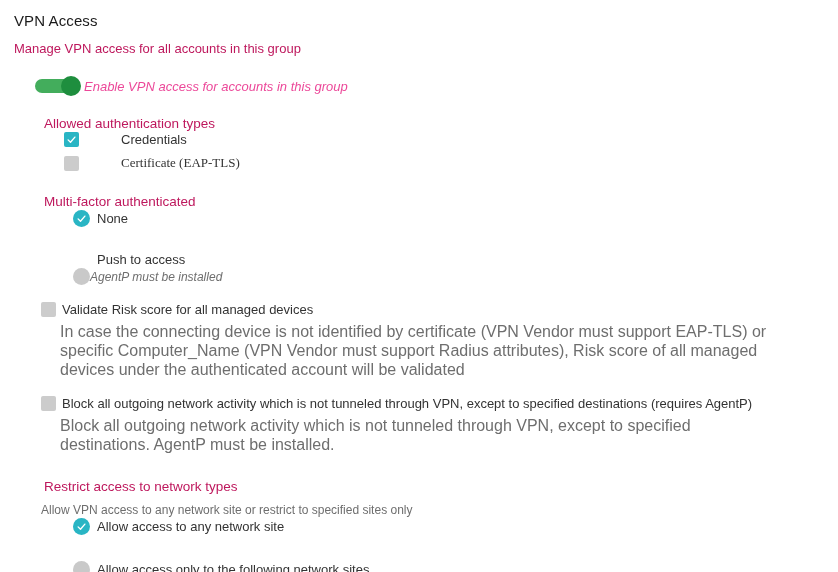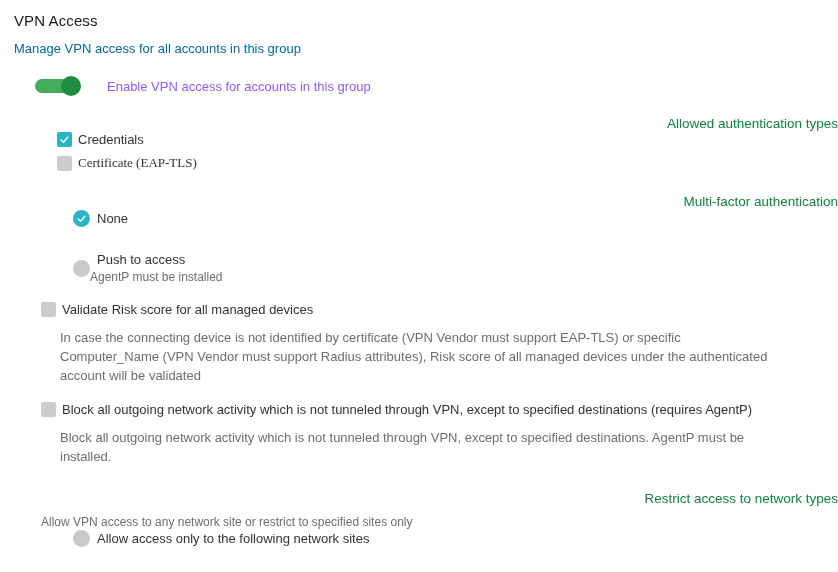--- a/index.html
+++ b/index.html
@@ -13,21 +13,21 @@
   .page-title {
     font-size: 15px;
     font-weight: 400;
     color: #1a1a1a;
     line-height: 20px;
     letter-spacing: .1px;
   }
   .page-subtitle {
     margin-top: 9px;
     font-size: 13px;
-    color: #0369a1;
+    color: #be185d;
     line-height: 18px;
   }
 
   
   .toggle-row {
     margin-top: 18px;
     margin-left: 21px;
     display: flex;
     align-items: center;
     height: 20px;
@@ -45,66 +45,65 @@
     border-radius: 7px;
     background: var(--toggle-track, #43ad5c);
   }
   .toggle .knob {
     position: absolute;
     right: 0; top: 0;
     width: 20px; height: 20px;
     border-radius: 50%;
     background: var(--toggle-knob, #1e8e3e);
   }
-  .toggle-label { margin-left: 26px; font-size: 13px; color: #8b5cf6; }
+  .toggle-label { margin-left: 3px; font-size: 13px; color: #ec4899; font-style: italic; }
 
   
   .section { margin-left: 30px; }
   .section-heading {
     font-size: 13.5px;
-    color: #15803d;
+    color: #be185d;
     line-height: 17px;
-    text-align: right;
   }
   .section-desc {
     margin-top: 8px;
     margin-left: -3px;
     font-size: 12px;
     color: #6e6e6e;
     line-height: 15px;
   }
   .sec-auth { margin-top: 19px; }
   .sec-mfa  { margin-top: 22px; }
   .sec-restrict { margin-top: 24px; }
 
   
   .check-row {
     display: flex;
     align-items: center;
     cursor: pointer;
   }
-  .section .check-row { margin-left: 13px; }
+  .section .check-row { margin-left: 20px; gap: 36px; }
   .checkbox {
     width: 15px; height: 15px;
     border-radius: 2px;
     background: var(--unchecked-gray, #cccccc);
     flex: 0 0 auto;
     display: flex; align-items: center; justify-content: center;
   }
   .checkbox.checked { background: var(--accent-teal, #29b5c4); }
   .checkbox svg { display: block; }
   .check-label { margin-left: 6px; font-size: 13px; color: #333; }
 
   .sec-auth .check-row:nth-of-type(1) { margin-top: 11px; }
   .sec-auth .check-row + .check-row { margin-top: 8px; font-family: Liberation Serif, serif; }
 
   
   .radio-row {
     display: flex;
-    align-items: center;
+    align-items: flex-end;
     cursor: pointer;
     margin-left: 10px;
     padding-left: 19px;
   }
   .radio {
     width: 17px; height: 17px;
     border-radius: 50%;
     background: var(--radio-gray, #c9c9c9);
     flex: 0 0 auto;
     display: flex; align-items: center; justify-content: center;
@@ -114,24 +113,24 @@
   .radio-note { margin-left: 7px; margin-top: 2px; font-size: 12px; color: #6e6e6e; line-height: 15px; }
   .sec-mfa .radio-row:nth-of-type(1) { margin-top: 11px; }
   .sec-mfa .radio-row + .radio-row { margin-top: 24px; }
   .sec-restrict .radio-row:nth-of-type(1) { margin-top: 13px; }
   .sec-restrict .radio-row + .radio-row { margin-top: 26px; }
 
   
   .option-block { margin-top: 17px; }
   .option-block .check-row { margin-left: 27px; }
   .option-desc {
-    margin-top: 11px;
+    margin-top: 5px;
     margin-left: 46px;
     max-width: 720px;
-    font-size: 13px;
+    font-size: 16px;
     color: #6e6e6e;
     line-height: 19px;
   }
 </style>
 </head>
 <body>
 
 <div class="page-title">VPN Access</div>
 <div class="page-subtitle">Manage VPN access for all accounts in this group</div>
 
@@ -157,38 +156,38 @@
     <span class="check-label">Credentials</span>
   </div>
 
   <div class="check-row">
     <span class="checkbox" role="checkbox" aria-checked="false"></span>
     <span class="check-label">Certificate (EAP-TLS)</span>
   </div>
 </div>
 
 <div class="section sec-mfa">
-  <div class="section-heading">Multi-factor authentication</div>
+  <div class="section-heading">Multi-factor authenticated</div>
 
   <div class="radio-row">
     <span class="radio selected" role="radio" aria-checked="true">
       <span>
         <svg width="11" height="11" viewBox="0 0 12 12">
             <path d="M2.3 6.4 L4.9 9 L9.7 3.4" stroke="#ffffff" stroke-width="1.5" fill="none" stroke-linecap="round" stroke-linejoin="round"></path>
           </svg>
       </span>
     </span>
     <span class="radio-label">None</span>
   </div>
 
   <div class="radio-row">
     <span class="radio" role="radio" aria-checked="false"></span>
     <span>
       <div class="radio-label">Push to access</div>
-      <div class="radio-note" style="margin-left:0;">AgentP must be installed</div>
+      <div class="radio-note" style="margin-left:0;font-style:italic;">AgentP must be installed</div>
     </span>
   </div>
 </div>
 
 <div class="option-block">
   <div class="check-row">
     <span class="checkbox" role="checkbox" aria-checked="false"></span>
     <span class="check-label">Validate Risk score for all managed devices</span>
   </div>
   <div class="option-desc">In case the connecting device is not identified by certificate (VPN Vendor must support EAP-TLS) or specific Computer_Name (VPN Vendor must support Radius attributes), Risk score of all managed devices under the authenticated account will be validated</div>
@@ -199,18 +198,28 @@
     <span class="checkbox" role="checkbox" aria-checked="false"></span>
     <span class="check-label">Block all outgoing network activity which is not tunneled through VPN, except to specified destinations (requires AgentP)</span>
   </div>
   <div class="option-desc">Block all outgoing network activity which is not tunneled through VPN, except to specified destinations. AgentP must be installed.</div>
 </div>
 
 <div class="section sec-restrict">
   <div class="section-heading">Restrict access to network types</div>
   <div class="section-desc">Allow VPN access to any network site or restrict to specified sites only</div>
 
+  <div class="radio-row">
+    <span class="radio selected" role="radio" aria-checked="true">
+      <span>
+        <svg width="11" height="11" viewBox="0 0 12 12">
+            <path d="M2.3 6.4 L4.9 9 L9.7 3.4" stroke="#ffffff" stroke-width="1.5" fill="none" stroke-linecap="round" stroke-linejoin="round"></path>
+          </svg>
+      </span>
+    </span>
+    <span class="radio-label">Allow access to any network site</span>
+  </div>
 
   <div class="radio-row">
     <span class="radio" role="radio" aria-checked="false"></span>
     <span class="radio-label">Allow access only to the following network sites</span>
   </div>
 </div>
 
 </body></html>

